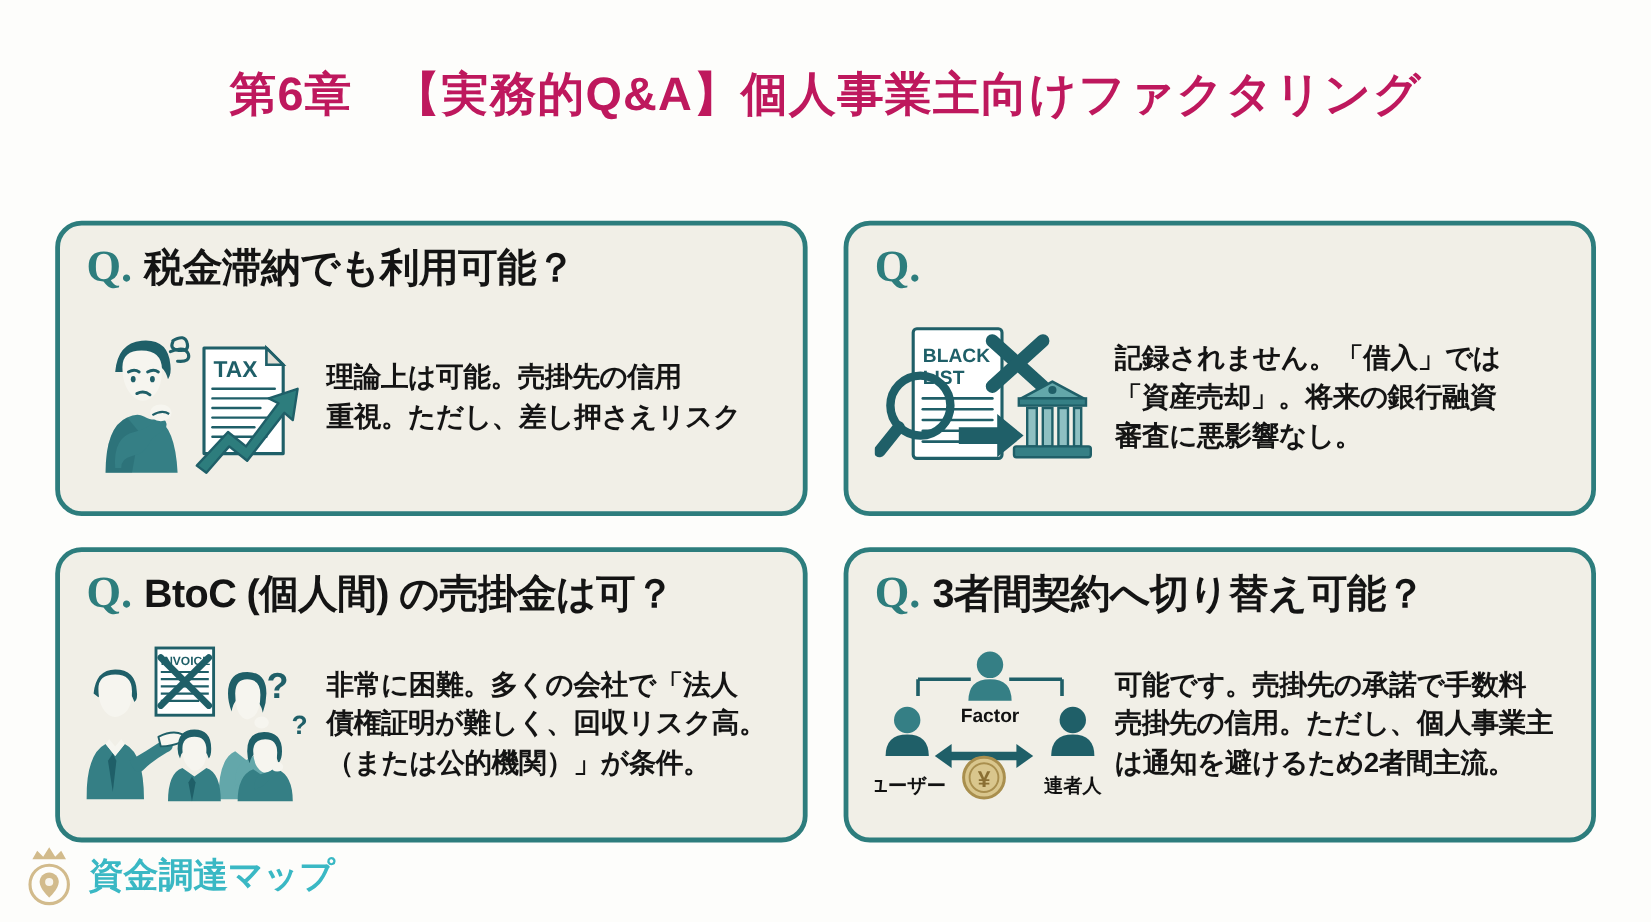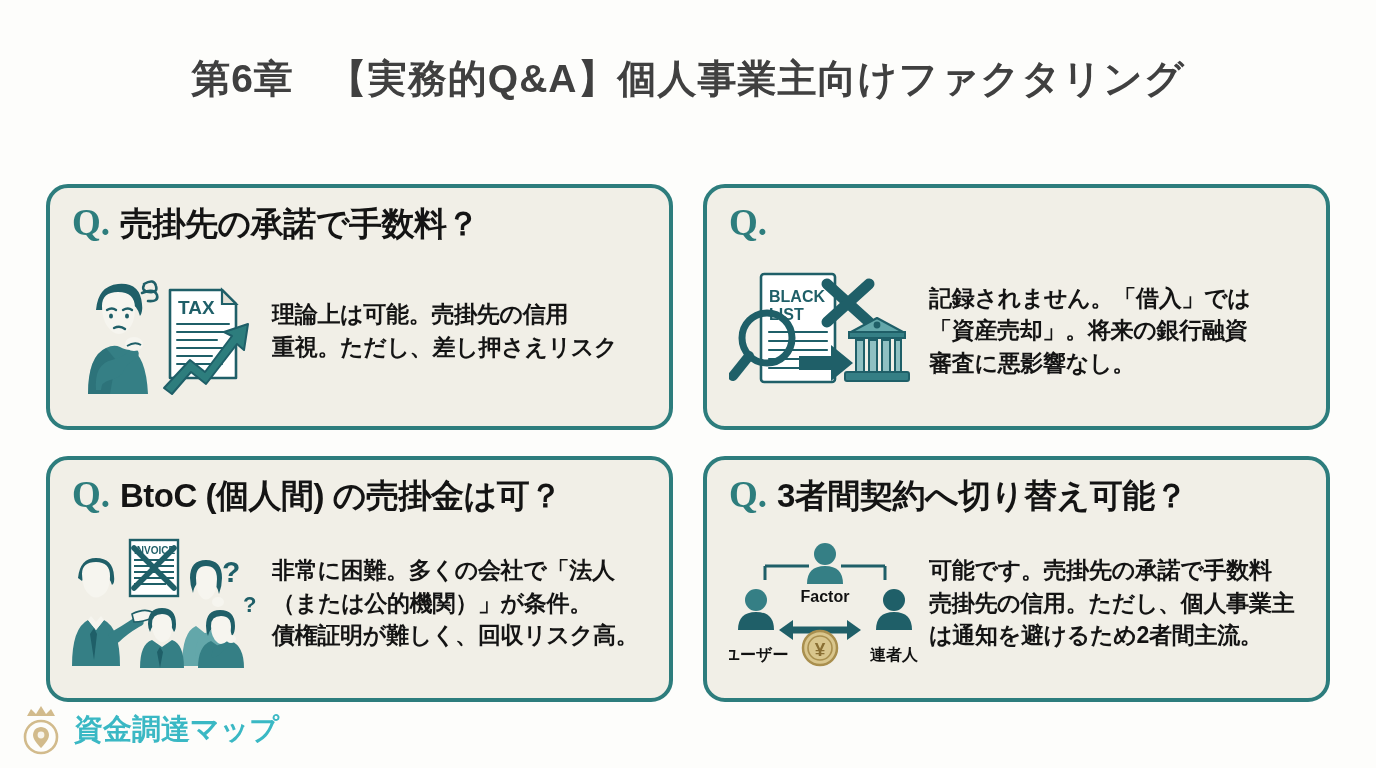--- a/index.html
+++ b/index.html
@@ -17,21 +17,21 @@
 
   
   .slide-title {
     position: absolute;
     top: 52px;
     left: 0;
     width: 1376px;
     text-align: center;
     font-size: 39px;
     font-weight: bold;
-    color: #404040;
+    color: #be185d;
     letter-spacing: 1px;
     white-space: nowrap;
   }
   .slide-title .chapter {
     margin-right: 34px;
   }
 
   
   .cards {
     position: absolute;
@@ -127,21 +127,21 @@
 
 <div class="slide-title">
   <span class="chapter">第6章</span><span>【実務的Q&amp;A】個人事業主向けファクタリング</span>
 </div>
 
 <div class="cards">
 
   <div class="card">
     <div class="card-question">
       <span class="q-mark">Q.</span>
-      <span class="q-text">売掛先の承諾で手数料？</span>
+      <span class="q-text">税金滞納でも利用可能？</span>
     </div>
     <div class="card-body">
       <div class="illus">
         <svg viewBox="0 0 190 130" width="190" height="130">
 
           <path d="M72 18 q10 -6 12 2 q2 7 -7 6 q-8 -1 -5 -7" fill="none" stroke="#1f5f68" stroke-width="2.6" stroke-linecap="round"></path>
           <path d="M70 27 q12 -5 15 2 q2 7 -9 6" fill="none" stroke="#1f5f68" stroke-width="2.6" stroke-linecap="round"></path>
 
           <path d="M24 44 q2 -24 22 -26 q22 -2 24 20 q1 8 -2 12 q-3 -12 -14 -14 q-14 -2 -22 8 z" class="dark"></path>
 
@@ -280,22 +280,22 @@
           <path d="M126 130 q0 -22 13 -27 l10 7 l10 -7 q13 5 13 27 z" class="mid"></path>
           <path d="M140 120 q-1 -12 9 -14 q5 -1 7 -4 q4 -2 5 1 q1 3 -3 5 q-5 3 -7 5 q-4 5 -9 6 z" class="mid"></path>
           <ellipse cx="159" cy="101" rx="5" ry="4" fill="#f6f5ef"></ellipse>
 
           <text x="150" y="44" font-family="Liberation Sans, sans-serif" font-size="30" font-weight="bold" fill="#1f5f68">?</text>
           <text x="171" y="74" font-family="Liberation Sans, sans-serif" font-size="22" font-weight="bold" fill="#1f5f68">?</text>
         </svg>
       </div>
       <div class="answer">
         <span class="ln">非常に困難。多くの会社で「法人</span>
+        <span class="ln">債権証明が難しく、回収リスク高。</span>
         <span class="ln">（または公的機関）」が条件。</span>
-        <span class="ln">債権証明が難しく、回収リスク高。</span>
       </div>
     </div>
   </div>
 
   <div class="card">
     <div class="card-question">
       <span class="q-mark">Q.</span>
       <span class="q-text">3者間契約へ切り替え可能？</span>
     </div>
     <div class="card-body">

